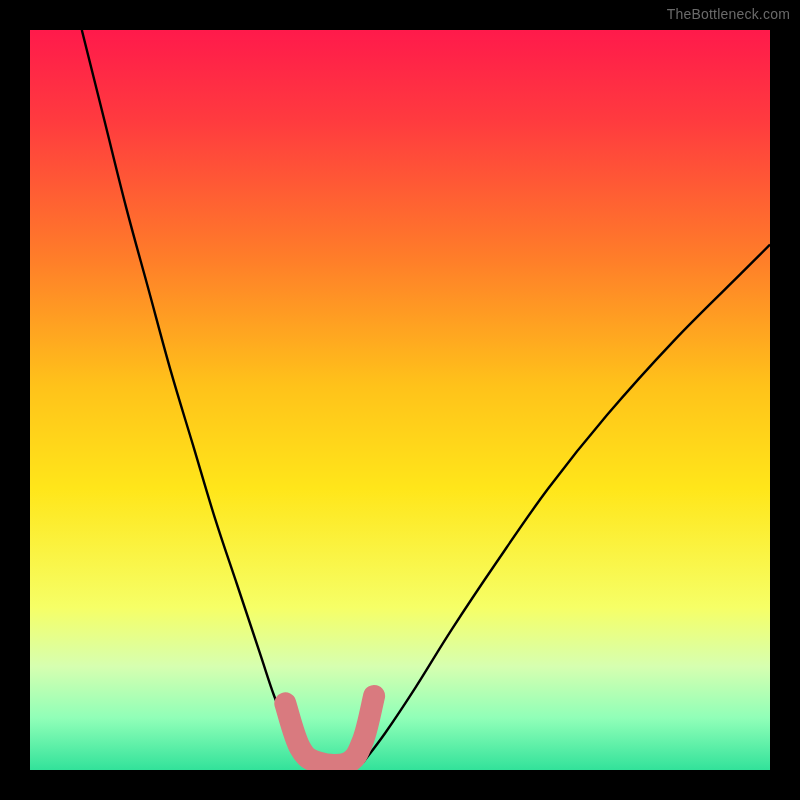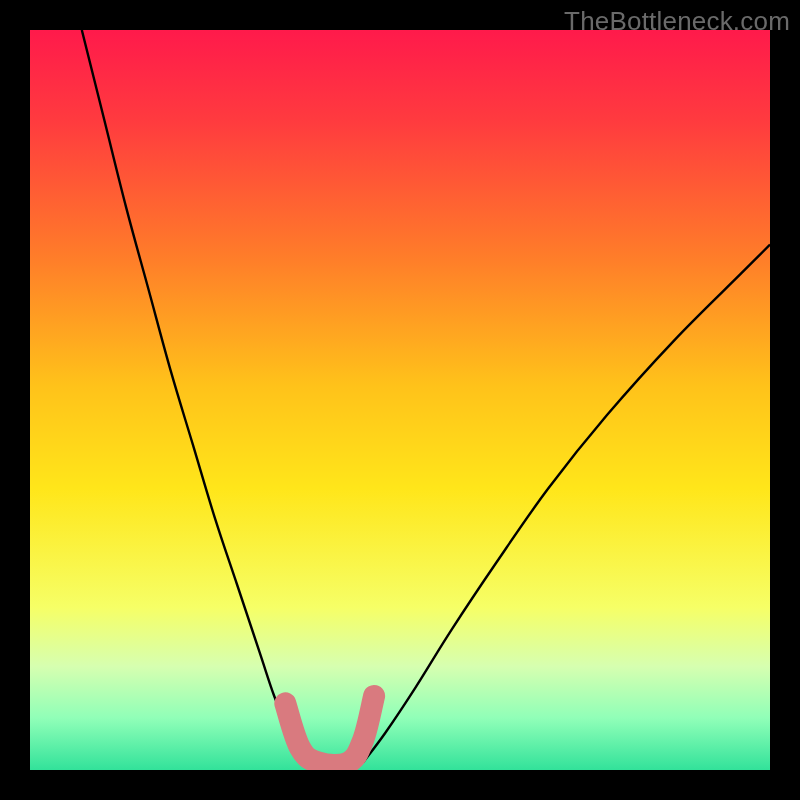--- a/index.html
+++ b/index.html
@@ -22,21 +22,21 @@
     top: 30px;
     width: 740px;
     height: 740px;
     overflow: hidden;
   }
   .watermark {
     position: absolute;
     top: 6px;
     right: 10px;
     color: #6a6a6a;
-    font-size: 26px;
+    font-size: 14px;
     letter-spacing: 0.2px;
     font-weight: 400;
     z-index: 5;
   }
   svg { display: block; }
 </style>
 </head>
 <body>
 
 <div class="frame">

